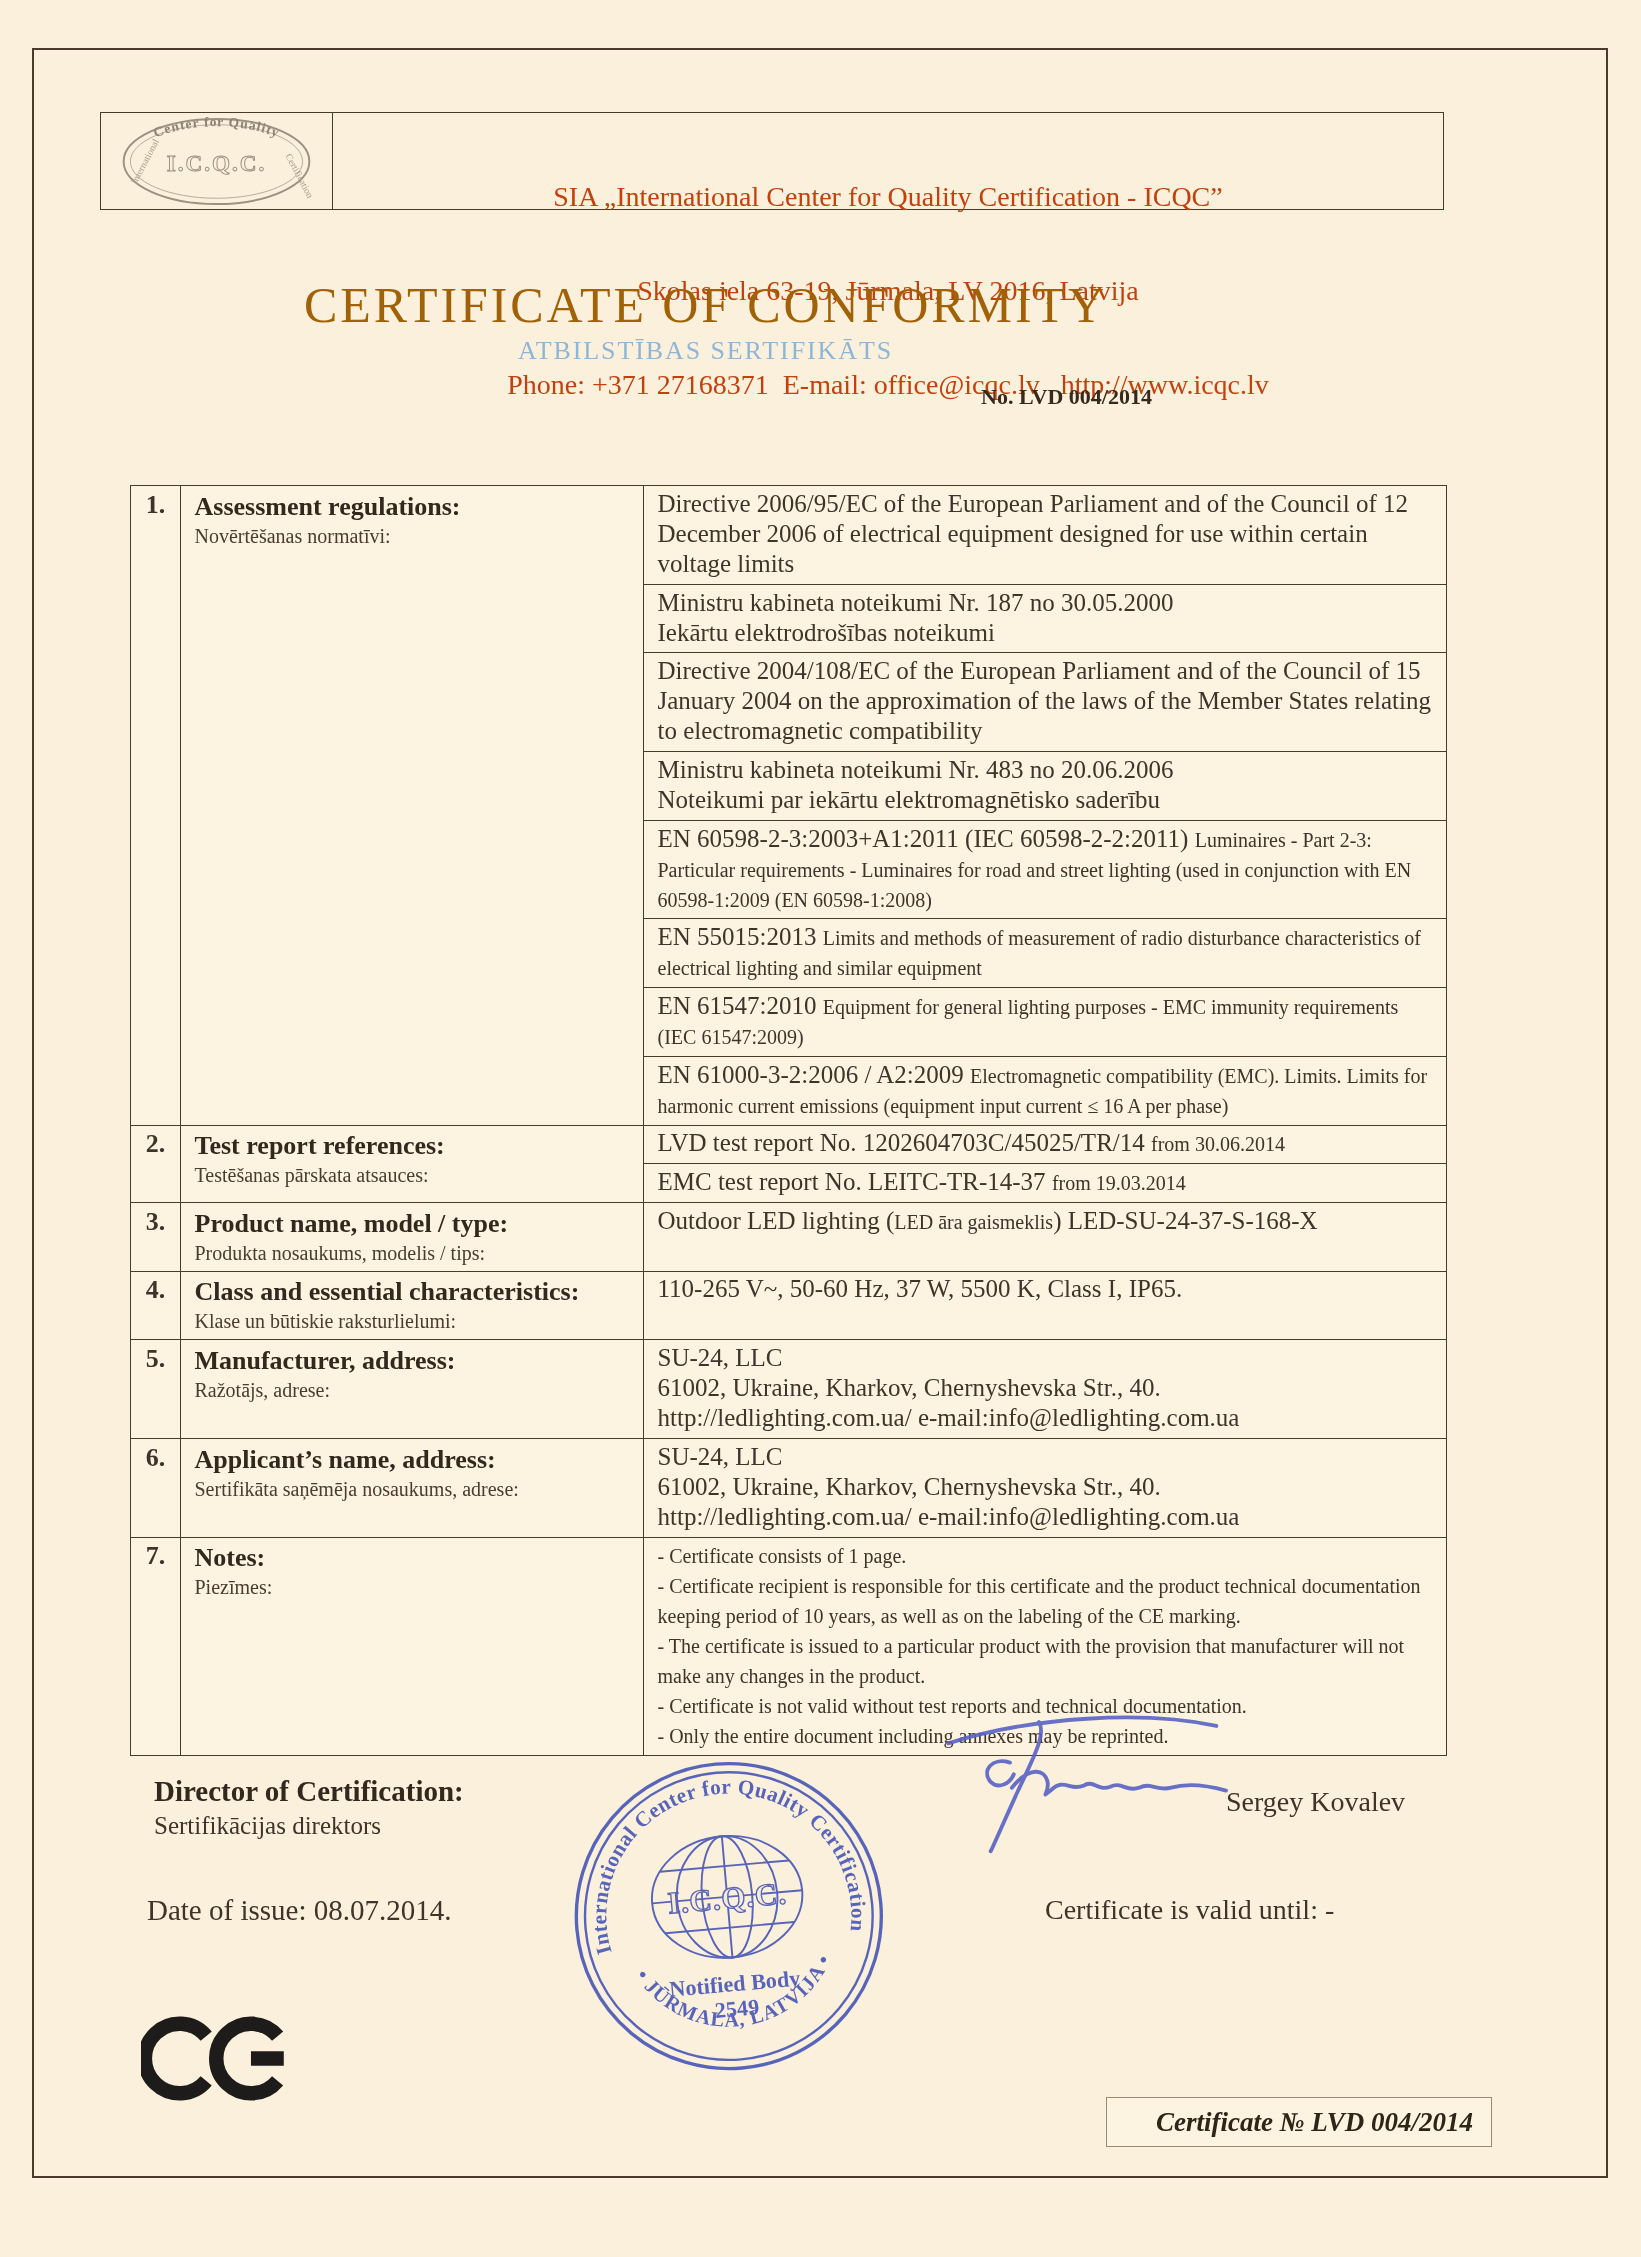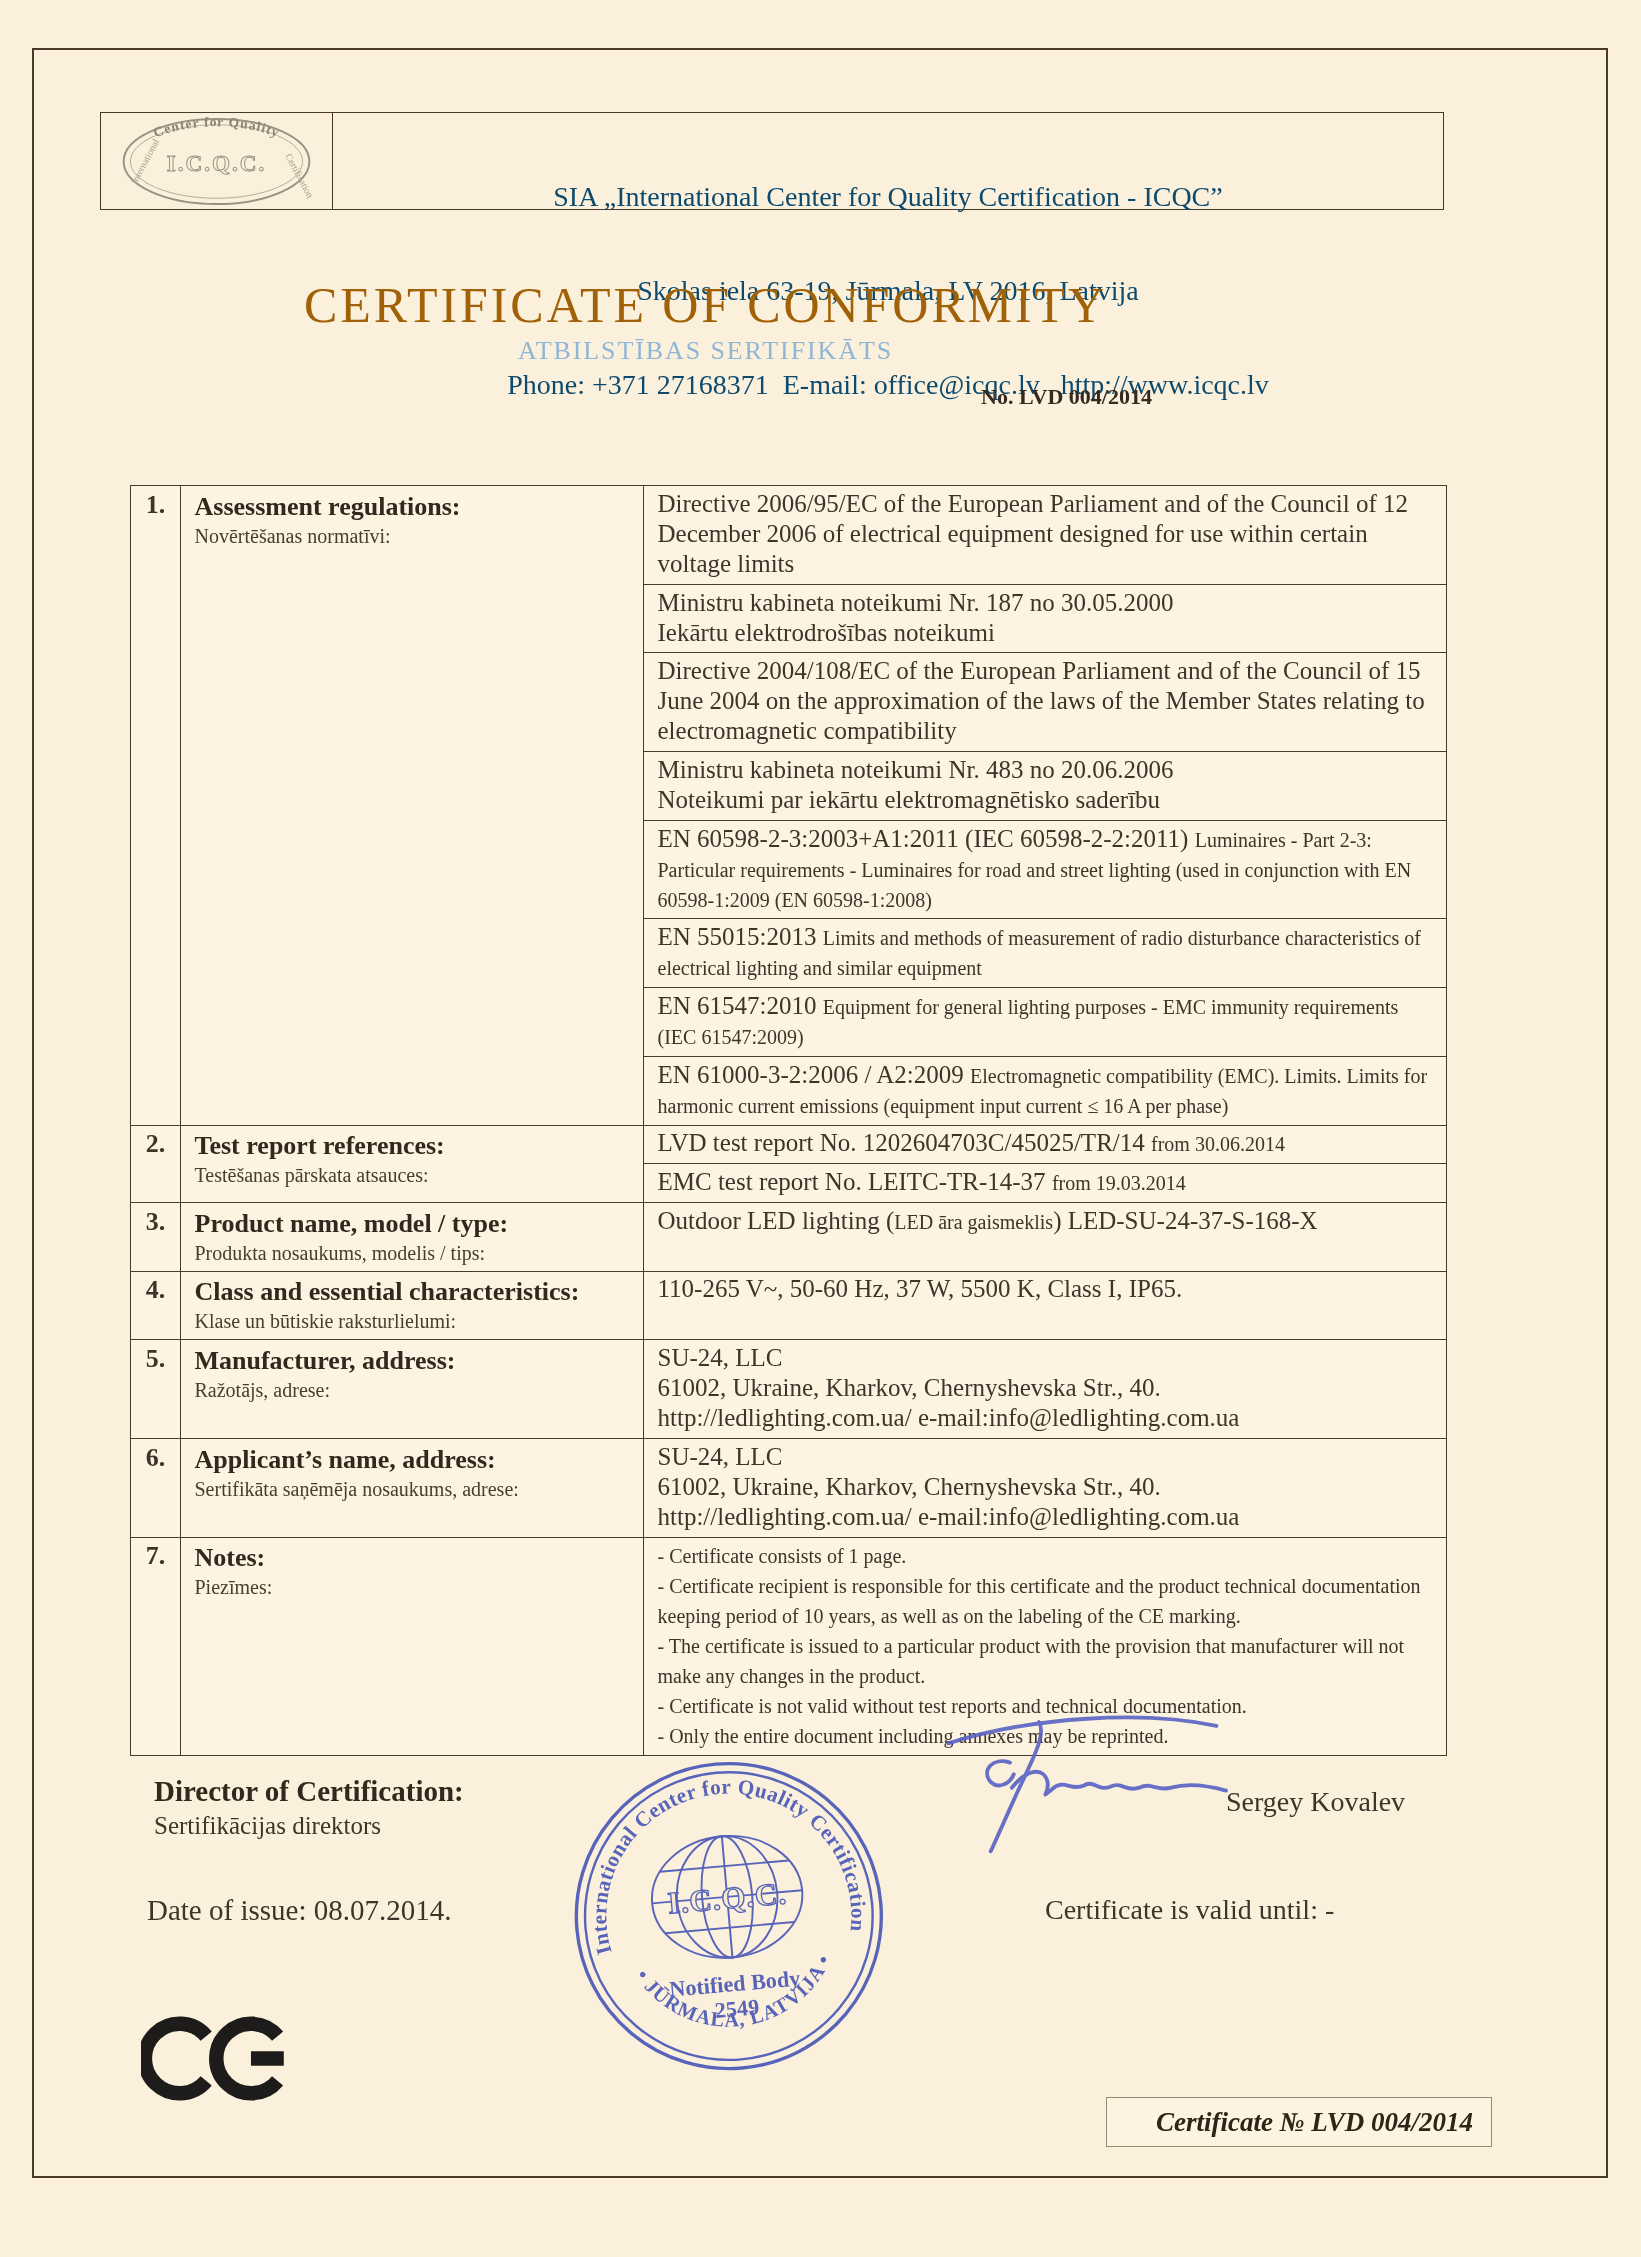--- a/index.html
+++ b/index.html
@@ -2,21 +2,21 @@
 <html><head>
 <meta charset="utf-8">
 <style>
   html,body{margin:0;padding:0;}
   body{width:1641px;height:2257px;background:#fbf0dc;font-family:"Liberation Serif","DejaVu Serif",serif;color:#3f332a;position:relative;overflow:hidden;}
   .page{position:absolute;inset:0;}
   .frame{position:absolute;left:32px;top:48px;width:1572px;height:2126px;border:2.9px solid #4a3a2a;}
   
   .header-box{position:absolute;left:100px;top:112px;width:1344px;height:98px;border:1.9px solid #4a3a2a;display:flex;box-sizing:border-box;}
   .logo-cell{width:232px;border-right:1.9px solid #4a3a2a;display:flex;align-items:center;justify-content:center;box-sizing:border-box;}
-  .header-text{flex:1;text-align:center;padding-top:4.8px;font-size:28px;line-height:1.12;white-space:pre;color:#0c4a6e;}
+  .header-text{flex:1;text-align:center;padding-top:4.8px;font-size:28px;line-height:1.12;white-space:pre;color:#c2410c;}
   
   .title-wrap{position:absolute;left:97px;top:276px;width:1217px;text-align:center;}
   .title{font-size:50px;font-weight:normal;color:#a16207;letter-spacing:2.9px;}
   .subtitle{font-size:26px;color:#8fb6d6;letter-spacing:1.9px;margin-top:1.9px;}
   .cert-no{position:absolute;left:954px;top:384px;font-size:22px;font-weight:bold;color:#362a1f;margin-left:27px;}
   
   .tbl{position:absolute;left:130px;top:485px;width:1317px;border:1.9px solid #4a3a2a;box-sizing:border-box;background:rgba(255,250,238,0.25);}
   .trow{display:flex;border-top:1.9px solid #4a3a2a;}
   .trow:first-child{border-top:none;}
   .c-num{width:50px;border-right:1.9px solid #4a3a2a;font-weight:bold;font-size:26px;padding:3.9px 0 0 0;text-align:center;box-sizing:border-box;flex:none;}
@@ -80,21 +80,21 @@
       <div class="trow">
         <div class="c-num">1.</div>
         <div class="c-label">
           <div class="lbl">Assessment regulations:</div>
           <div class="sublbl">Novērtēšanas normatīvi:</div>
         </div>
         <div class="c-val">
           <div class="sub"><span class="seg">Directive  2006/95/EC of the European Parliament and of the Council of 12 December 2006  of electrical equipment designed for use within certain voltage limits</span></div>
           <div class="sub"><span class="seg">Ministru kabineta noteikumi Nr. 187 no 30.05.2000
 Iekārtu elektrodrošības noteikumi</span></div>
-          <div class="sub"><span class="seg">Directive 2004/108/EC of the European Parliament and of the Council  of 15 June 2004  on the approximation of the laws of the Member States relating to electromagnetic compatibility</span></div>
+          <div class="sub"><span class="seg">Directive 2004/108/EC of the European Parliament and of the Council  of 15 January 2004  on the approximation of the laws of the Member States relating to electromagnetic compatibility</span></div>
           <div class="sub"><span class="seg">Ministru kabineta noteikumi Nr. 483 no 20.06.2006
 Noteikumi par iekārtu elektromagnētisko saderību</span></div>
           <div class="sub"><span class="seg">EN 60598-2-3:2003+A1:2011 (IEC 60598-2-2:2011)  </span><span class="seg-small">Luminaires - Part 2-3: Particular requirements - Luminaires for road and street lighting (used in conjunction with EN 60598-1:2009 (EN 60598-1:2008)</span></div>
           <div class="sub"><span class="seg">EN 55015:2013  </span><span class="seg-small">Limits and methods of measurement of radio disturbance characteristics of electrical lighting and similar equipment</span></div>
           <div class="sub"><span class="seg">EN 61547:2010  </span><span class="seg-small">Equipment for general lighting purposes - EMC immunity requirements (IEC 61547:2009)</span></div>
           <div class="sub"><span class="seg">EN 61000-3-2:2006 / A2:2009  </span><span class="seg-small">Electromagnetic compatibility (EMC). Limits. Limits for harmonic current emissions (equipment input current ≤ 16 A per phase)</span></div>
         </div>
       </div>
       <div class="trow">
         <div class="c-num">2.</div>

